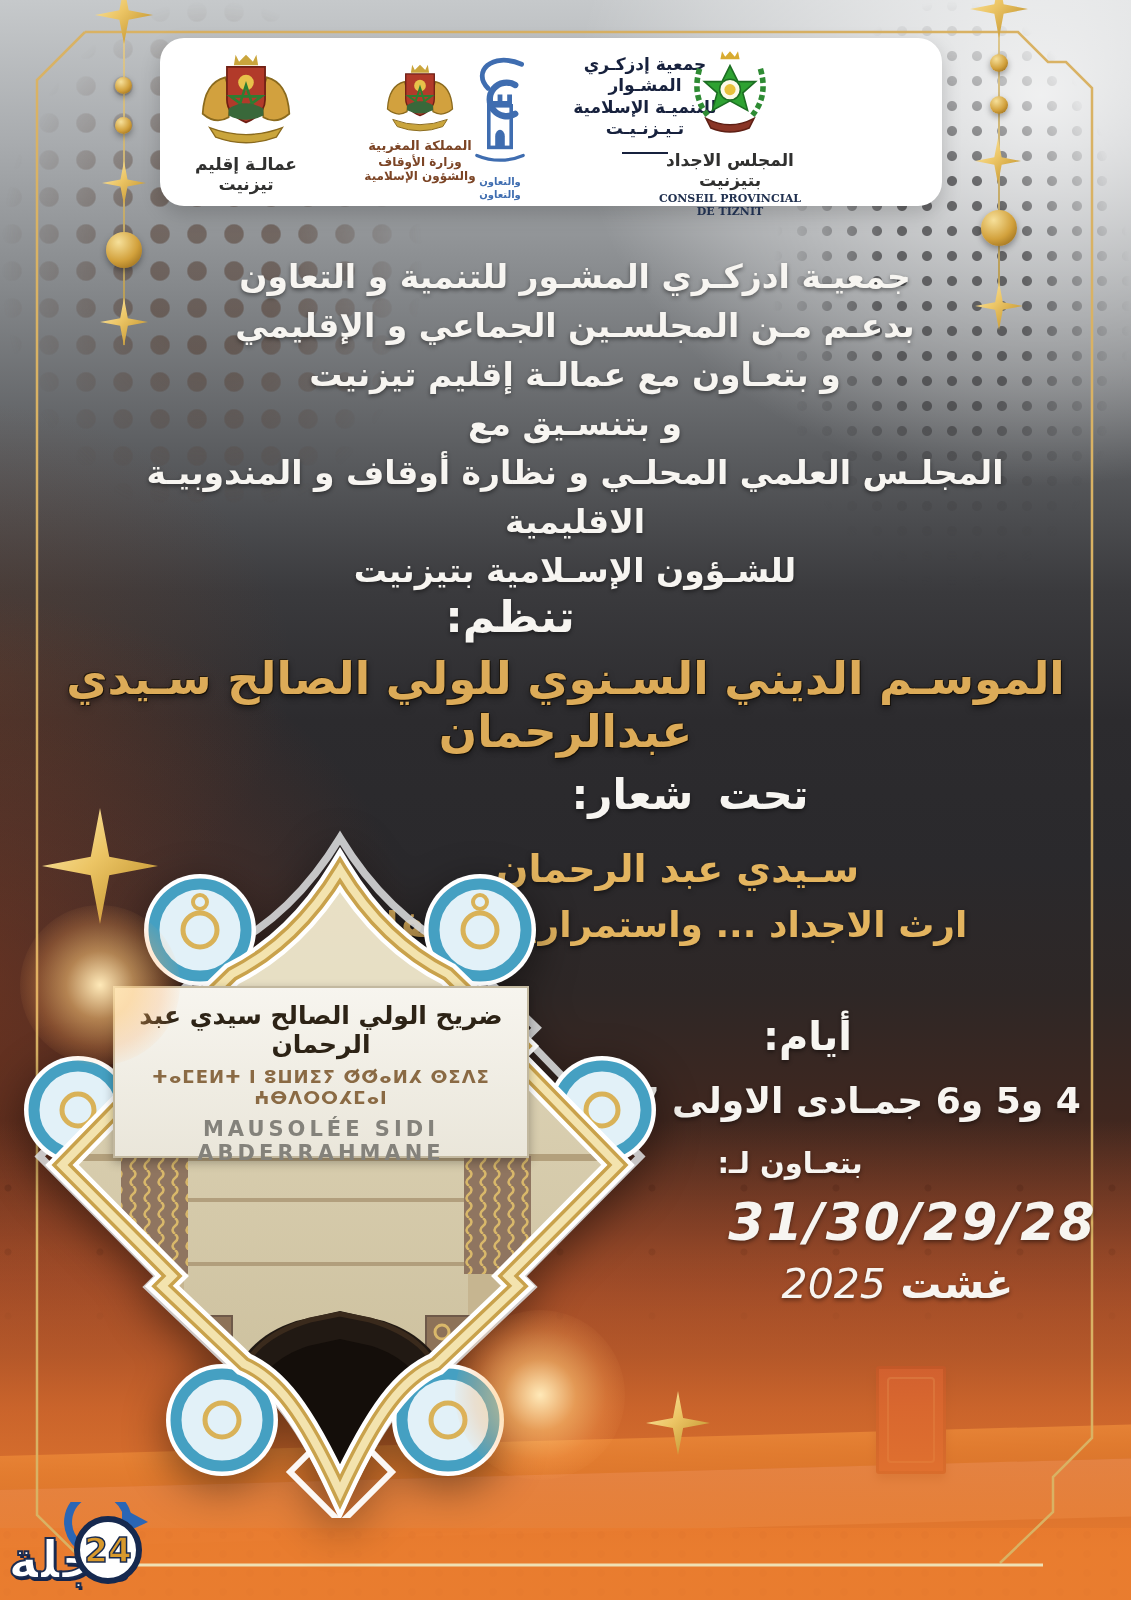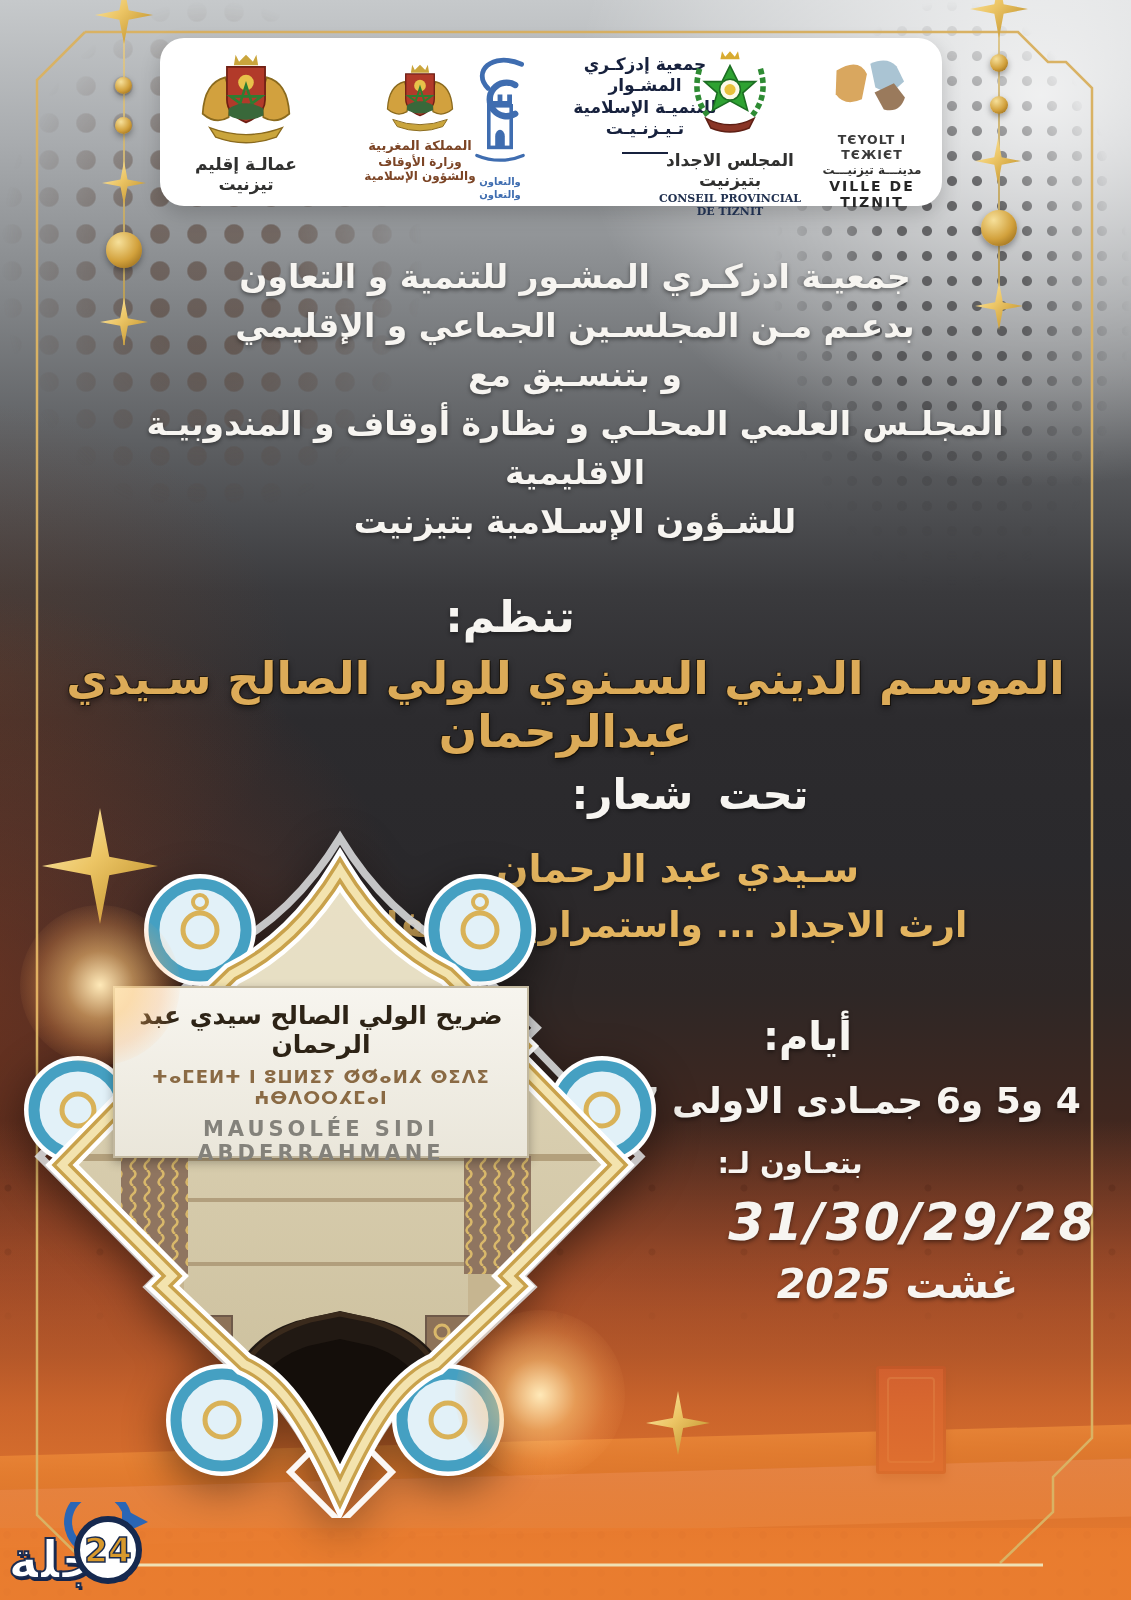--- a/index.html
+++ b/index.html
@@ -185,55 +185,46 @@
         <path d="M98 26 q10 34 -10 58" fill="none" stroke="#2e8b33" stroke-width="7" stroke-dasharray="7 4"></path>
         <polygon points="60,22 70,42 92,42 76,56 82,78 60,66 38,78 44,56 28,42 50,42" fill="#2ea232" stroke="#1c6e22" stroke-width="2"></polygon>
         <circle cx="60" cy="52" r="13" fill="#fdf9e8" stroke="#1c6e22" stroke-width="2"></circle>
         <circle cx="60" cy="52" r="7" fill="#e8c13c"></circle>
         <path d="M30 88 q30 16 60 0 l-6 12 q-24 10 -48 0 Z" fill="#8a3526" stroke="#5e1f14" stroke-width="2"></path>
       </svg>
       <div class="cap" style="font-size:17px;">المجلس الاجداد بتيزنيت</div>
       <div class="latin-cap" style="font-size:11px;margin-top:2px;">CONSEIL PROVINCIAL DE TIZNIT</div>
     </div>
 
-    <div class="abs" style="left:652px;top:14px;width:120px;">
-      <svg width="104" height="76" viewBox="0 0 120 90">
-        <path d="M18 22 q26 -16 36 4 l-6 30 q-20 9 -31 -6 Z" fill="#d9a75f"></path>
-        <path d="M58 14 q20 -9 31 3 l9 18 -17 15 -17 -8 Z" fill="#aac4d3"></path>
-        <path d="M63 48 l23 -11 13 17 q-6 19 -25 14 Z" fill="#9a7a5c"></path>
-      </svg>
-      <div style="font-size:12.5px;font-weight:bold;color:#3a3a3a;letter-spacing:1px;">TЄYOLT I TЄЖIЄT</div>
-      <div class="cap" style="font-size:12px;margin-top:1px;">مدينـــة تيزنيـــت</div>
-      <div style="font-size:14px;font-weight:bold;color:#262626;letter-spacing:2px;margin-top:1px;">VILLE DE TIZNIT</div>
-    </div>
   </div>
 
   <div class="txt" style="left:75px;top:252px;width:1000px;font-size:33px;line-height:49px;">
     <div>جمعيـة ادزكـري المشـور للتنمية و التعاون</div>
     <div>بدعـم مـن  المجلسـين الجماعي و الإقليمي</div>
+    <div>و بتعـاون مع عمالـة إقليم تيزنيت</div>
     <div>و بتنسـيق مع</div>
     <div>المجلـس العلمي المحلـي و نظارة أوقاف و المندوبيـة الاقليمية</div>
     <div>للشـؤون الإسـلامية بتيزنيت</div>
   </div>
 
   <div class="txt" style="left:0;top:591px;width:1020px;font-size:44px;">تنظم:</div>
 
   <div class="txt gold" style="left:0;top:652px;width:1131px;font-size:45px;">الموسـم الديني السـنوي للولي الصالح سـيدي عبدالرحمان</div>
 
   <div class="txt" style="left:250px;top:770px;width:880px;font-size:42px;word-spacing:10px;">تحت  شعار:</div>
   <div class="txt gold2" style="left:250px;top:847px;width:855px;font-size:38px;">سـيدي عبد الرحمان</div>
   <div class="txt gold2" style="left:210px;top:904px;width:915px;font-size:36px;">ارث الاجداد ... واستمرارية الاحفاد</div>
 
   <div class="txt" style="left:480px;top:1013px;width:655px;font-size:40px;">أيام:</div>
   <div class="txt" style="left:520px;top:1080px;width:600px;font-size:36px;">4 و5 و6 جمـادى الاولى 1447</div>
   <div class="txt" style="left:460px;top:1146px;width:660px;font-size:29px;">بتعـاون  لـ:</div>
   <div class="txt italic" style="left:690px;top:1192px;width:445px;font-size:52px;letter-spacing:2px;font-weight:bold;">31/30/29/28</div>
   <div class="txt" style="left:630px;top:1260px;width:535px;font-size:41px;">
     <span>غشت</span>
-    <span class="italic" style="font-weight:bold;text-align:center;">2025</span>
+    <span class="italic" style="font-weight:normal;text-align:center;">2025</span>
   </div>
 
   <svg class="medallion-svg" width="700" height="700" viewBox="0 0 700 700">
     <defs>
       <clipPath id="medClip">
         <path d="M 62 347 L 168 238 L 158 228 L 232 156 C 268 138 306 108 340 52 C 374 108 412 138 448 156 L 522 228 L 512 238 L 618 347 L 508 458 L 518 468 L 436 546 C 404 560 378 592 340 674 C 302 592 276 560 244 546 L 162 468 L 172 458 Z"></path>
       </clipPath>
       <linearGradient id="wallGrad" x1="0" y1="0" x2="0" y2="1">
         <stop offset="0" stop-color="#e4dbc0"></stop>
           <stop offset="1" stop-color="#c8bb97"></stop>

